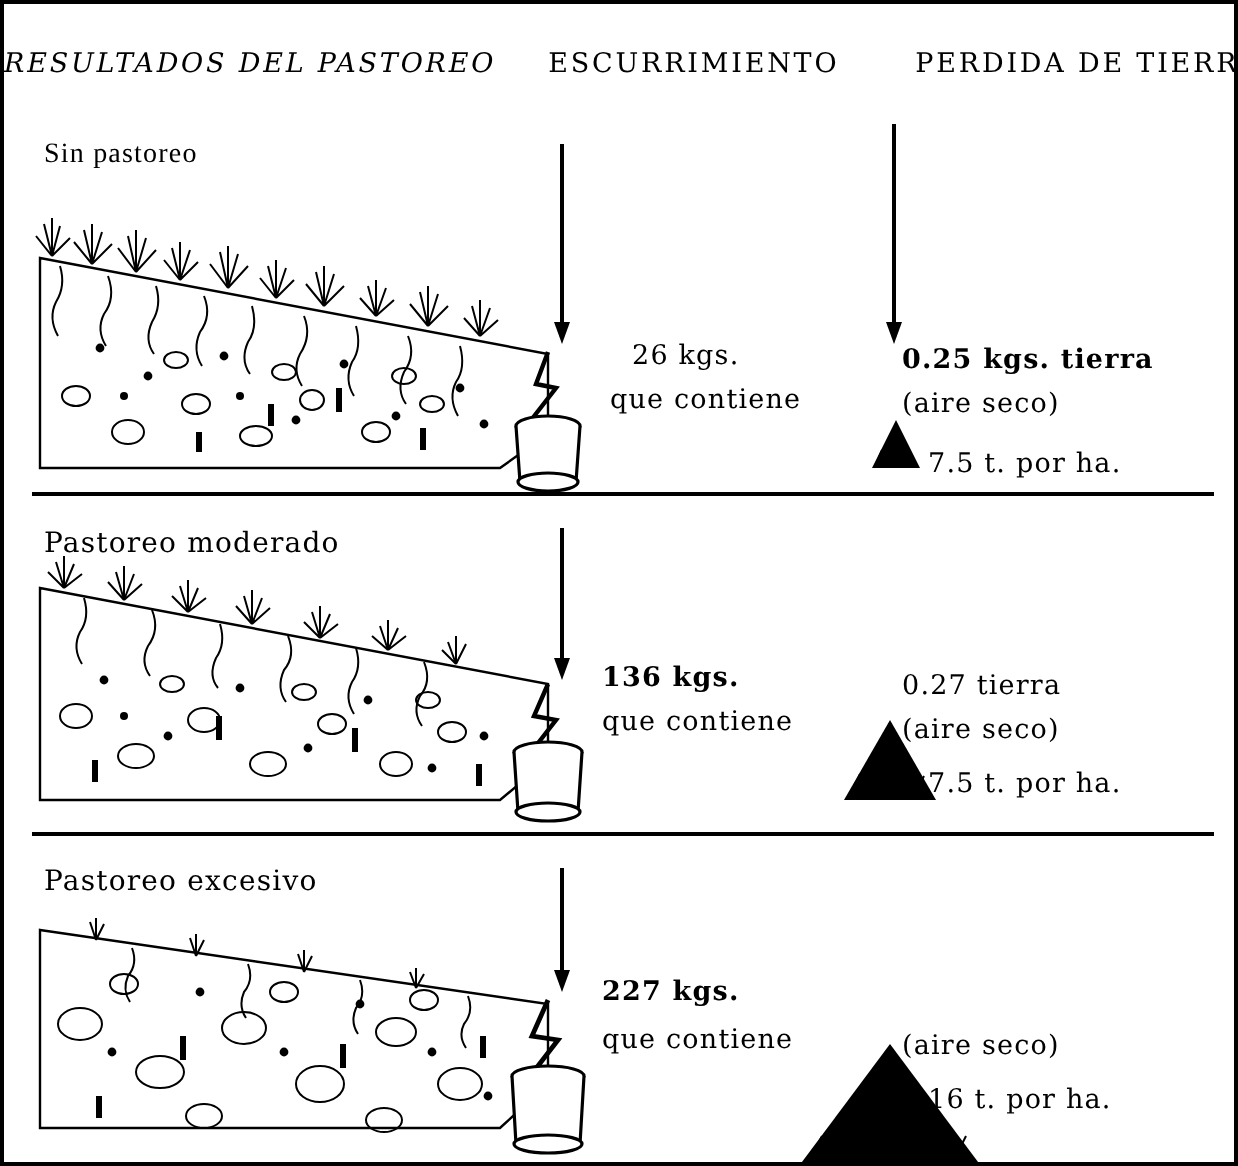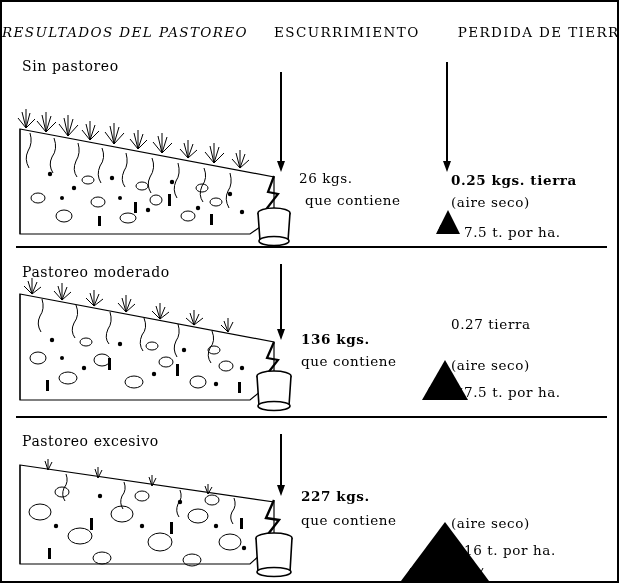--- a/index.html
+++ b/index.html
@@ -82,21 +82,21 @@
 </style>
 </head>
 <body>
 
 <div id="page">
 
   <div class="hdr">
     <span class="h1">RESULTADOS DEL PASTOREO</span><span class="h2">ESCURRIMIENTO</span><span class="h3">PERDIDA DE TIERRA</span>
   </div>
 
-  <div class="section-title" style="left:20px; top:56px;">Sin pastoreo</div>
+  <div class="section-title" style="left:20px; top:68px;font-family:Liberation Serif, serif;">Sin pastoreo</div>
 
   <svg class="scene" width="619" height="583">
 
     <path class="ink" d="M18 127 L272 175 L272 215 L248 232 L18 232 Z"></path>
 
     <g class="ink-thin">
       <path d="M18 127 L18 232"></path>
 
       <path d="M24 126 l-4 -16 M24 126 l4 -15 M24 126 l0 -19 M24 126 l-8 -10 M24 126 l9 -9"></path>
       <path d="M44 130 l-4 -17 M44 130 l5 -16 M44 130 l0 -20 M44 130 l-9 -11 M44 130 l10 -10"></path>
@@ -163,21 +163,21 @@
 
   <div class="arrow" style="left:275px; top:70px; height:100px;">
     <div class="shaft" style="height:90px;"></div>
     <div class="head" style="top:89px;"></div>
   </div>
   <div class="arrow" style="left:441px; top:60px; height:110px;">
     <div class="shaft" style="height:100px;"></div>
     <div class="head" style="top:99px;"></div>
   </div>
 
-  <div class="txt" style="left:297px; top:168px;text-align:center;">26 kgs.</div>
+  <div class="txt" style="left:314px; top:168px;text-align:center;">26 kgs.</div>
   <div class="txt" style="left:303px; top:190px;">que contiene</div>
   <div class="txt bold" style="left:449px; top:170px;">0.25 kgs. tierra</div>
   <div class="txt" style="left:449px; top:192px;">(aire seco)</div>
   <div class="txt" style="left:462px; top:222px;">7.5 t. por ha.</div>
 
   <div class="divider" style="top:244px;"></div>
 
   <div class="section-title" style="left:20px; top:262px;">Pastoreo moderado</div>
 
   <svg class="scene" width="619" height="583">
@@ -234,21 +234,21 @@
     </g>
   </svg>
 
   <div class="arrow" style="left:275px; top:262px; height:76px;">
     <div class="shaft" style="height:66px;"></div>
     <div class="head" style="top:65px;"></div>
   </div>
 
   <div class="txt bold" style="left:299px; top:329px;">136 kgs.</div>
   <div class="txt" style="left:299px; top:351px;">que contiene</div>
-  <div class="txt" style="left:449px; top:314px;">0.27 tierra</div>
+  <div class="txt" style="left:449px; top:333px;">0.27 tierra</div>
   <div class="txt" style="left:449px; top:355px;">(aire seco)</div>
   <div class="txt" style="left:462px; top:382px;">7.5 t. por ha.</div>
 
   <div class="divider" style="top:414px;"></div>
 
   <div class="section-title" style="left:20px; top:431px;">Pastoreo excesivo</div>
 
   <svg class="scene" width="619" height="583">
     <path class="ink" d="M18 463 L272 500 L272 540 L248 562 L18 562 Z"></path>
     <g class="ink-thin">

